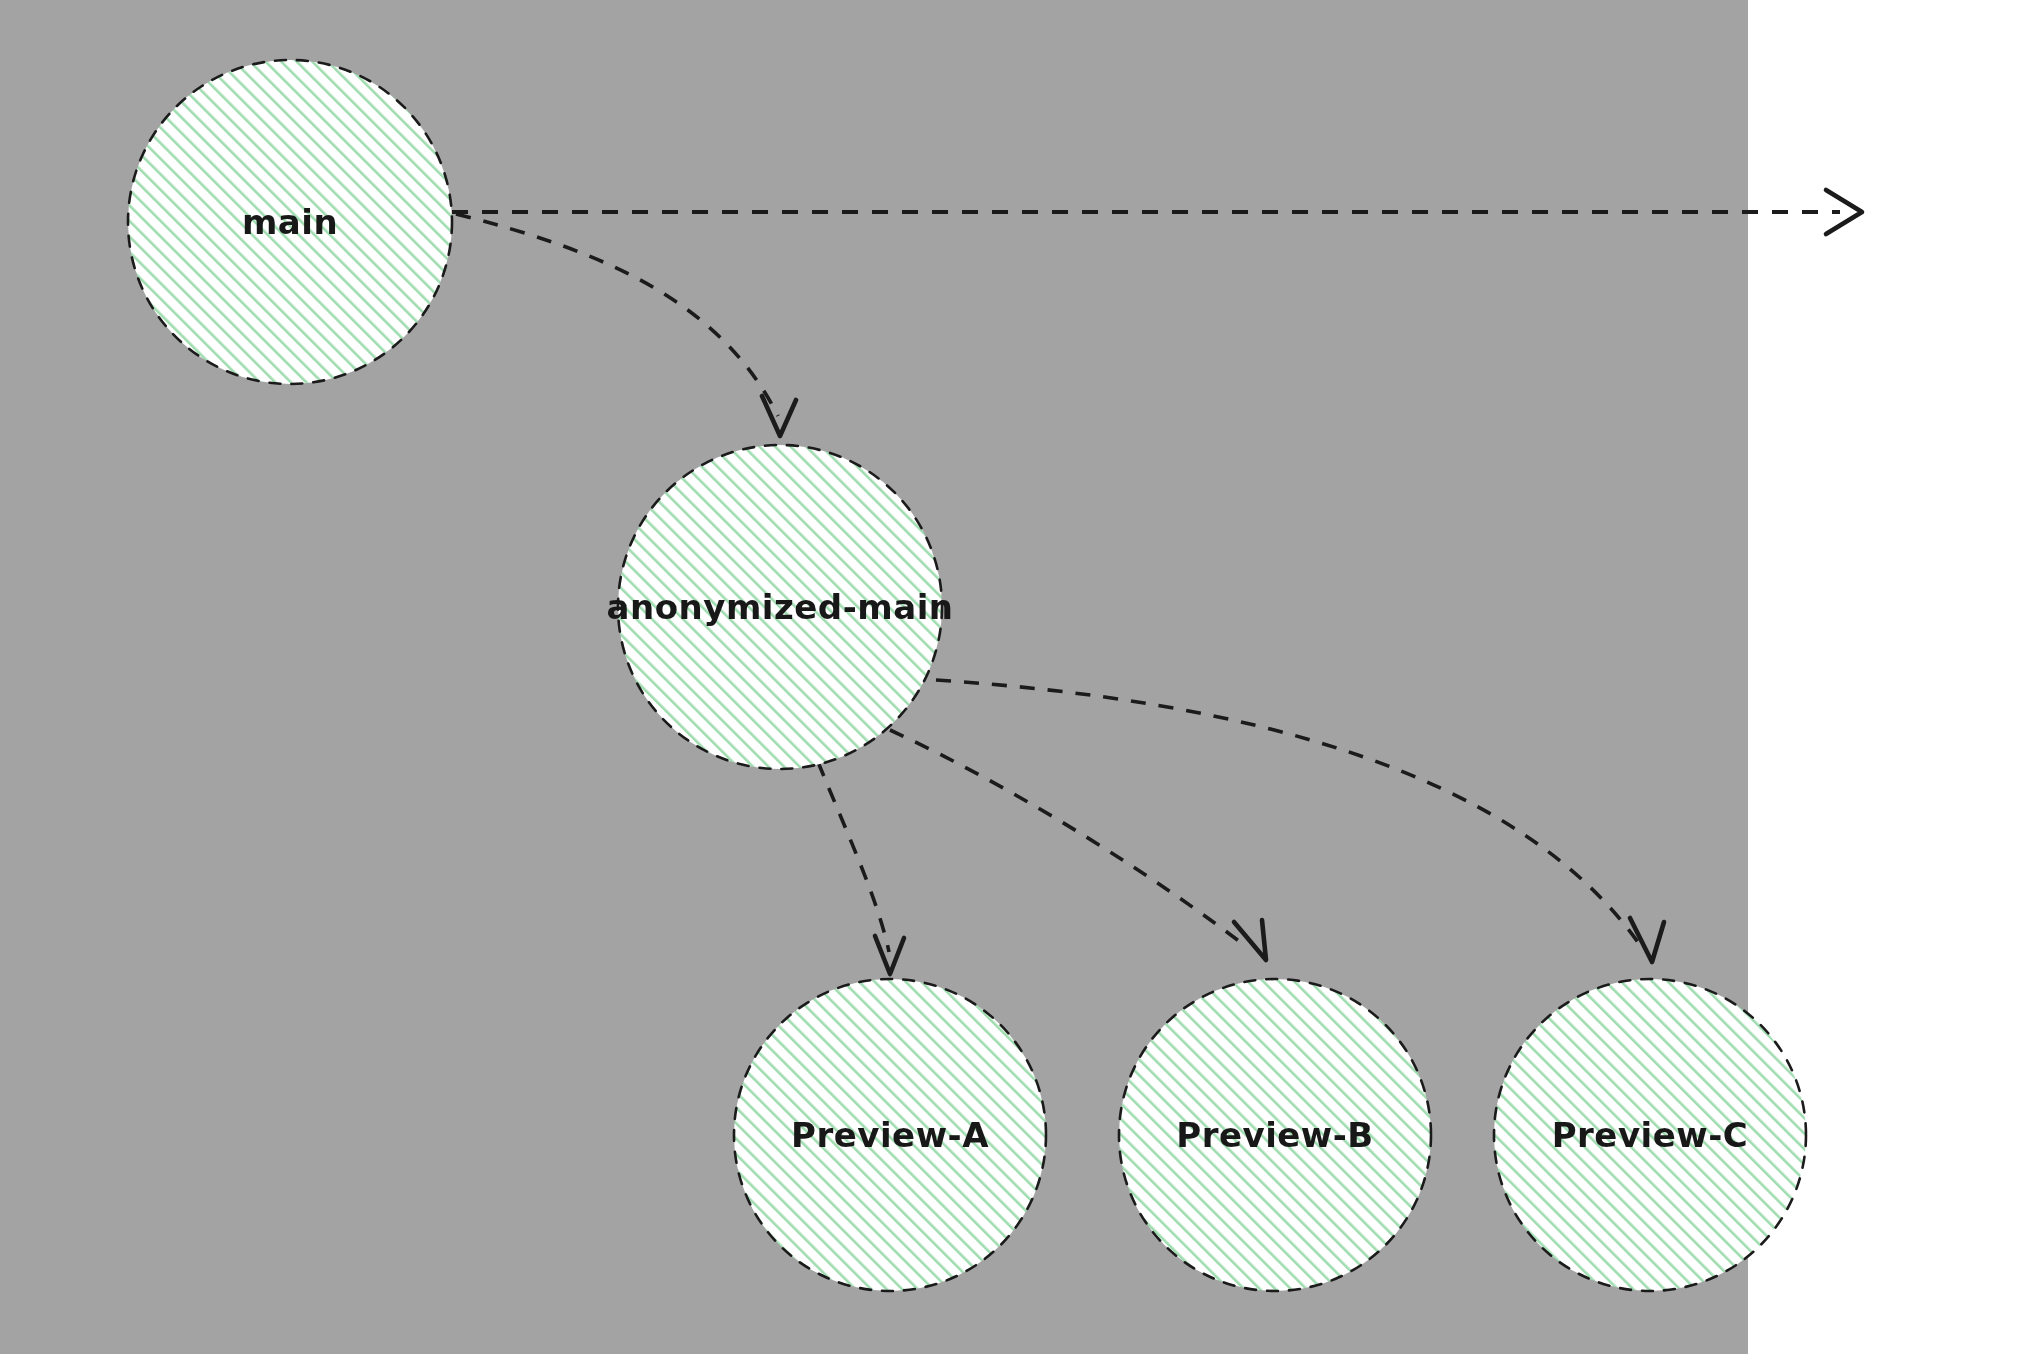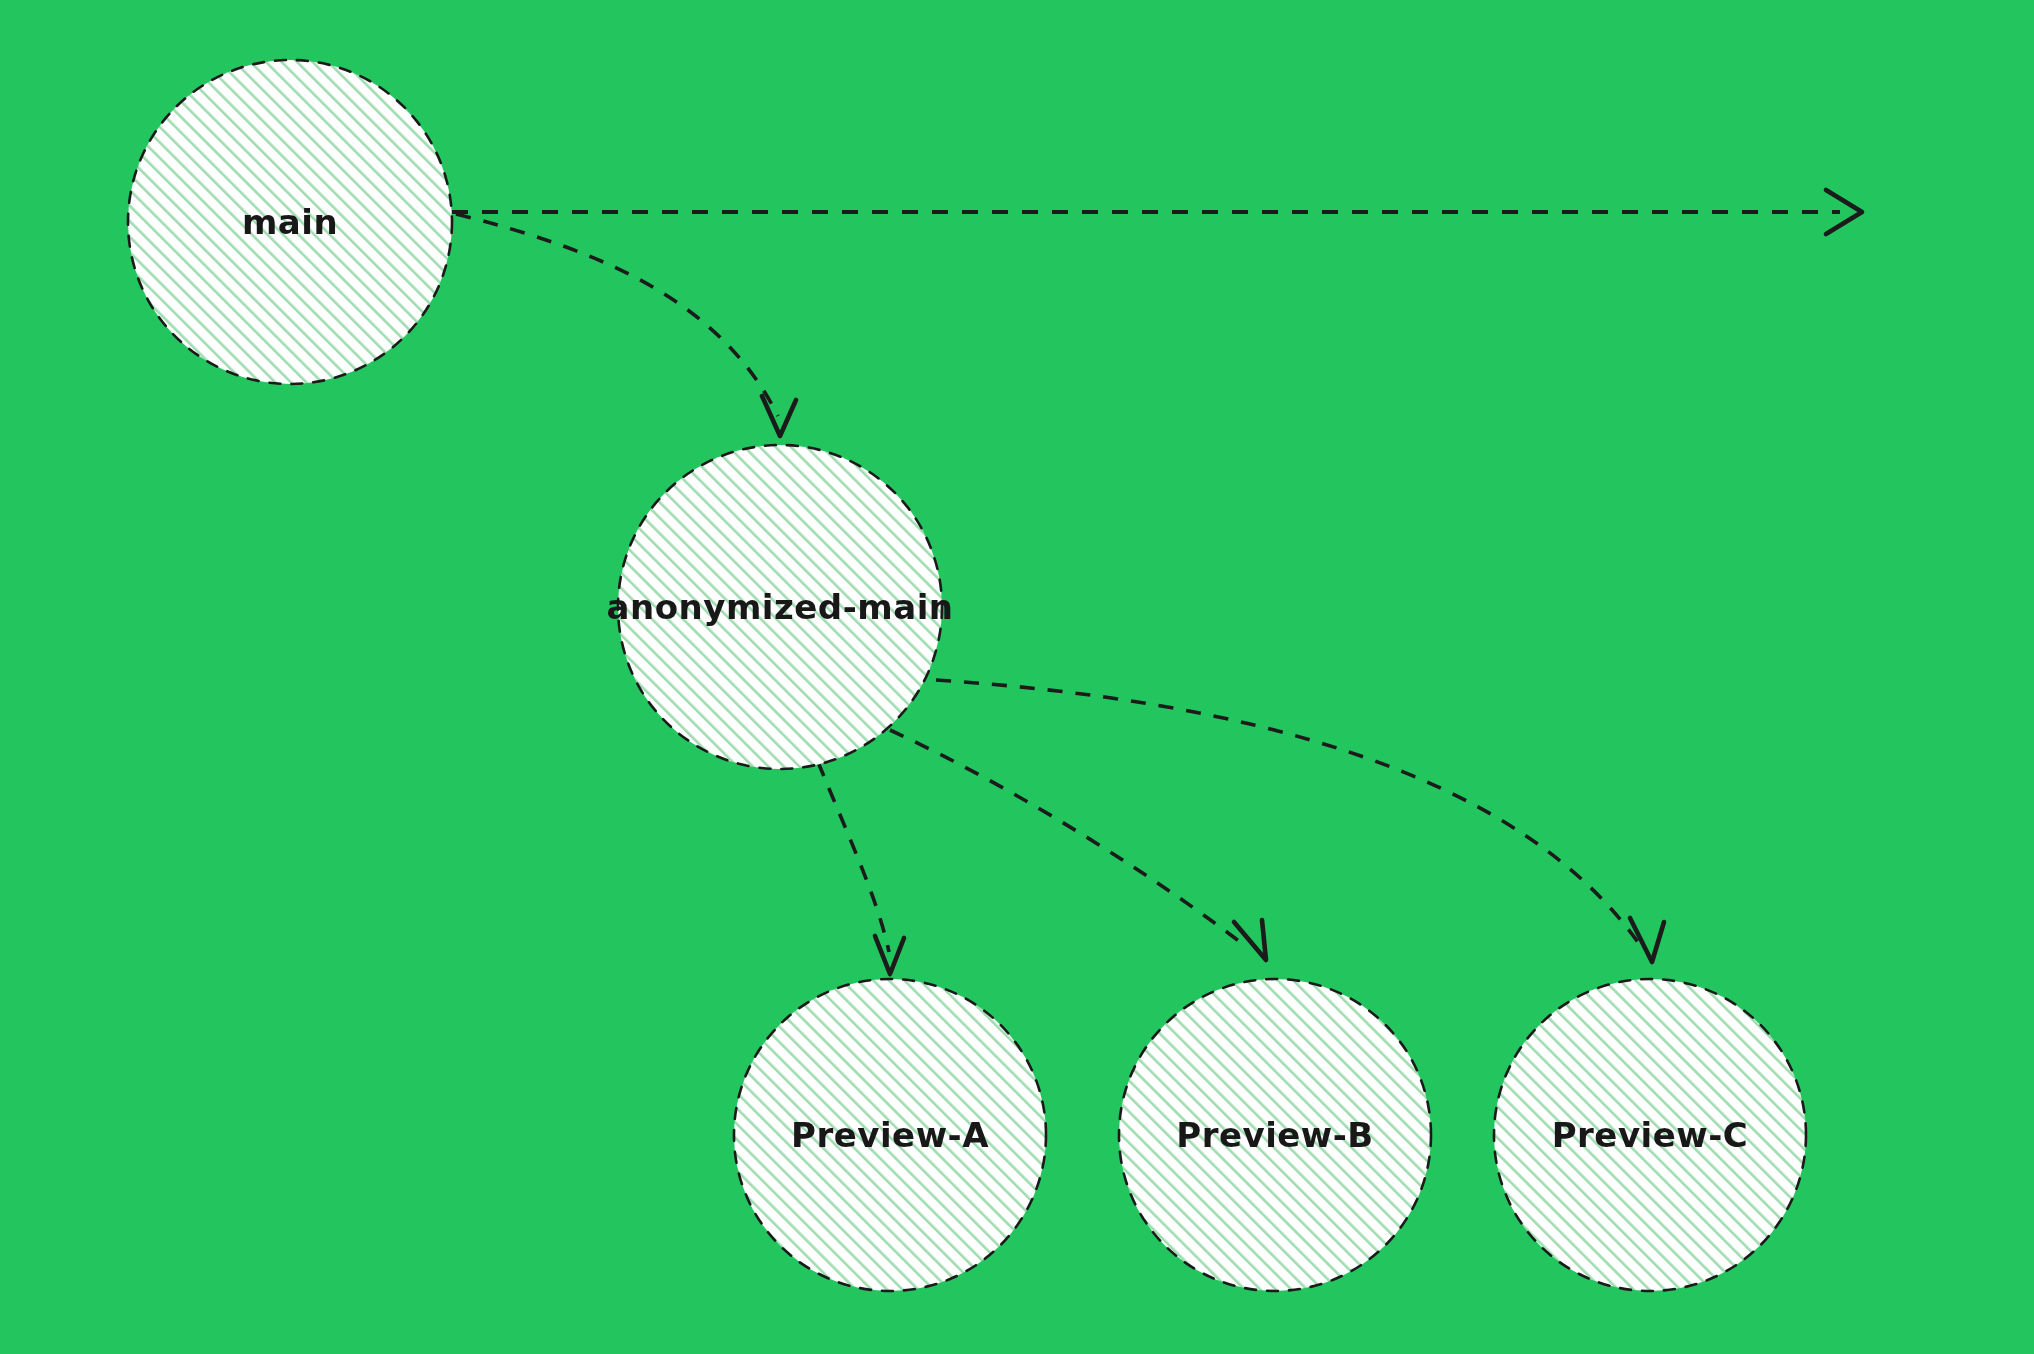--- a/index.html
+++ b/index.html
@@ -9,23 +9,23 @@
     background: #ffffff;
   }
   body {
     width: 2034px;
     height: 1354px;
     overflow: hidden;
     font-family: "DejaVu Sans", sans-serif;
   }
   #diagram-root {
     position: relative;
-    width: 2034px;
+    width: 1748px;
     height: 1354px;
-    background: #22c55e;
+    background: #a3a3a3;
   }
   svg#scene {
     display: block;
     width: 2034px;
     height: 1354px;
   }
   .node-label {
     font-family: "DejaVu Sans", sans-serif;
     font-size: 34px;
     font-weight: 600;

